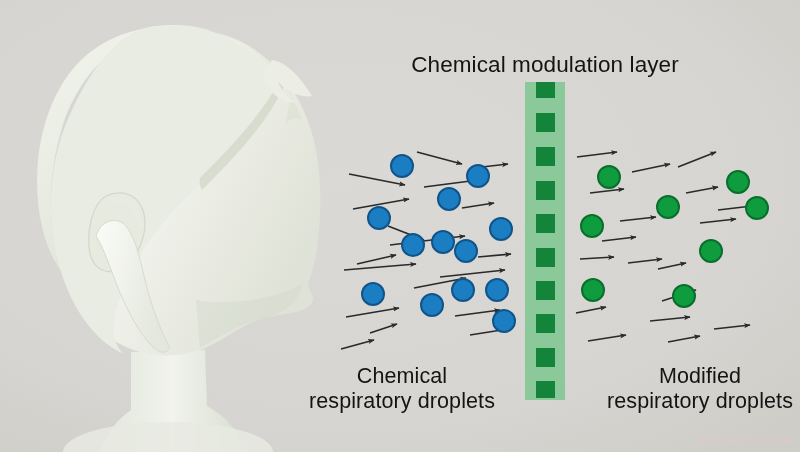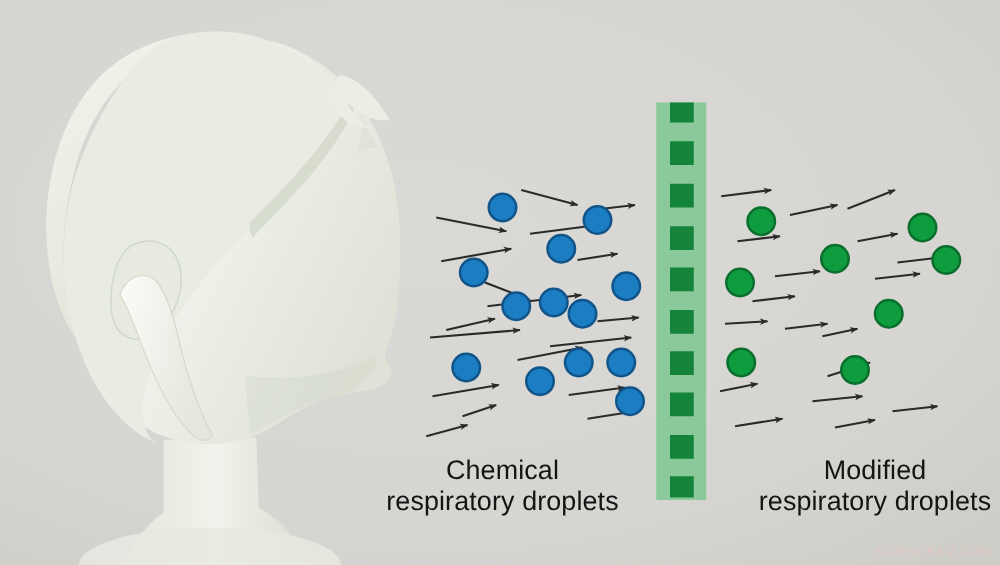--- a/index.html
+++ b/index.html
@@ -217,20 +217,21 @@
       <circle cx="738" cy="182" r="11" fill="#0e9c3f" stroke="#0a6e2c" stroke-width="2"></circle>
       <circle cx="668" cy="207" r="11" fill="#0e9c3f" stroke="#0a6e2c" stroke-width="2"></circle>
       <circle cx="592" cy="226" r="11" fill="#0e9c3f" stroke="#0a6e2c" stroke-width="2"></circle>
       <circle cx="711" cy="251" r="11" fill="#0e9c3f" stroke="#0a6e2c" stroke-width="2"></circle>
       <circle cx="593" cy="290" r="11" fill="#0e9c3f" stroke="#0a6e2c" stroke-width="2"></circle>
       <circle cx="684" cy="296" r="11" fill="#0e9c3f" stroke="#0a6e2c" stroke-width="2"></circle>
       <circle cx="757" cy="208" r="11" fill="#0e9c3f" stroke="#0a6e2c" stroke-width="2"></circle>
     </g>
   </svg>
 
+  <div class="label" id="title-label">Chemical modulation layer</div>
 
   <div class="label" id="left-label">Chemical
 respiratory droplets</div>
 
   <div class="label" id="right-label">Modified
 respiratory droplets</div>
 
   <div id="watermark">SCIENCEAQ.COM</div>
 
 </div>

